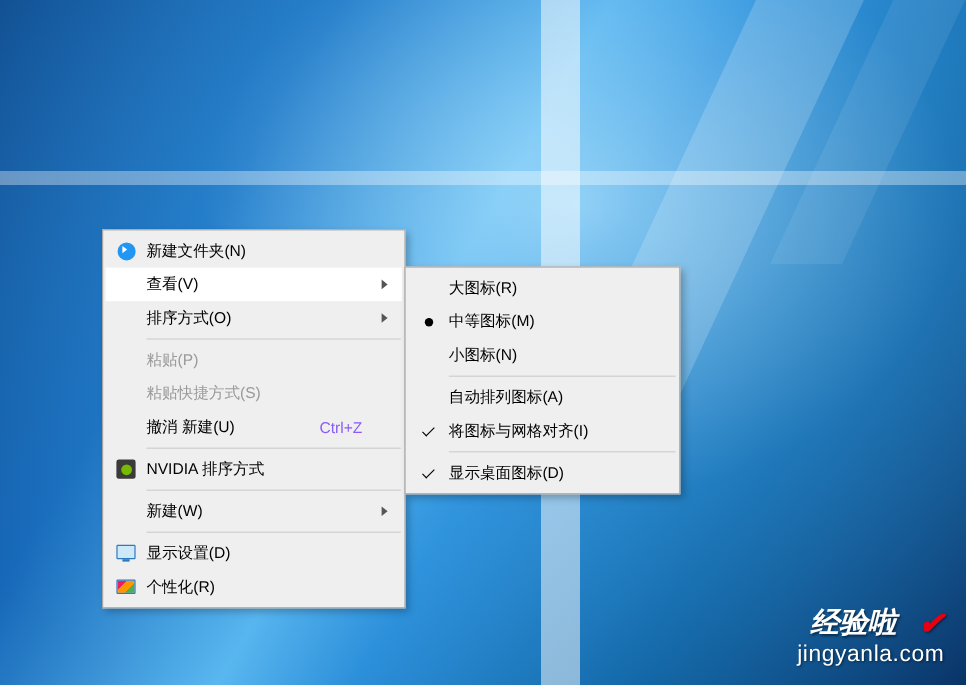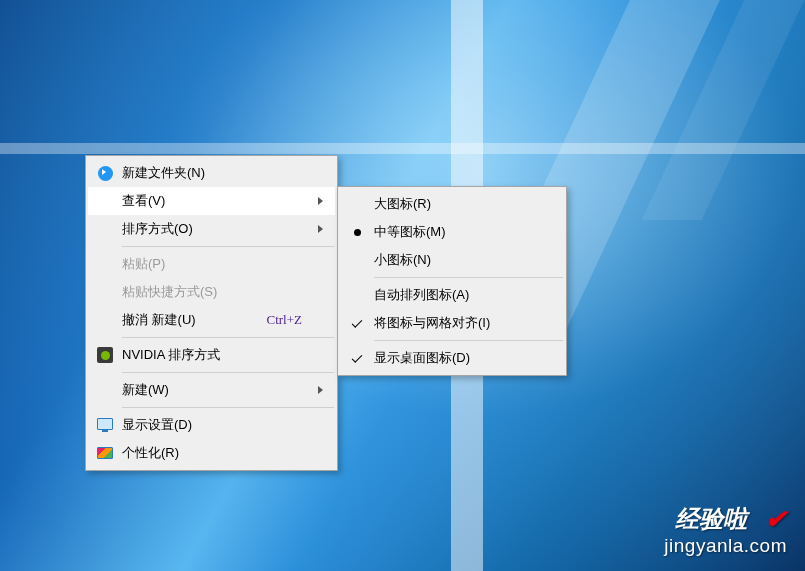--- a/index.html
+++ b/index.html
@@ -32,20 +32,21 @@
     }
     .d1 { width: 90px; height: 400px; left: 560px; top: -50px; }
     .d2 { width: 60px; height: 250px; left: 700px; top: -30px; background: rgba(255,255,255,0.08); }
 
     .context-menu {
       position: absolute;
       background: #efefef;
       border: 1px solid #a5a5a5;
       box-shadow: 3px 3px 6px rgba(0,0,0,0.25);
       padding: 3px 2px;
+      margin-top: 36px;
     }
     .menu-main {
       left: 85px;
       top: 155px;
       width: 253px;
     }
     .menu-sub {
       left: 337px;
       top: 186px;
       width: 230px;
@@ -63,23 +64,22 @@
       background: #fff;
     }
     .menu-item.disabled {
       color: #9a9a9a;
     }
     .menu-item .label {
       flex: 1;
       white-space: nowrap;
     }
     .menu-item .shortcut {
-      color: #4c1d95;
+      color: #8b5cf6;
       margin-left: 20px;
-      font-family: Liberation Serif, serif;
     }
     .menu-sep {
       height: 1px;
       background: #cfcfcf;
       margin: 3px 1px 3px 34px;
     }
     .arrow {
       position: absolute;
       right: 12px;
       top: 50%;

